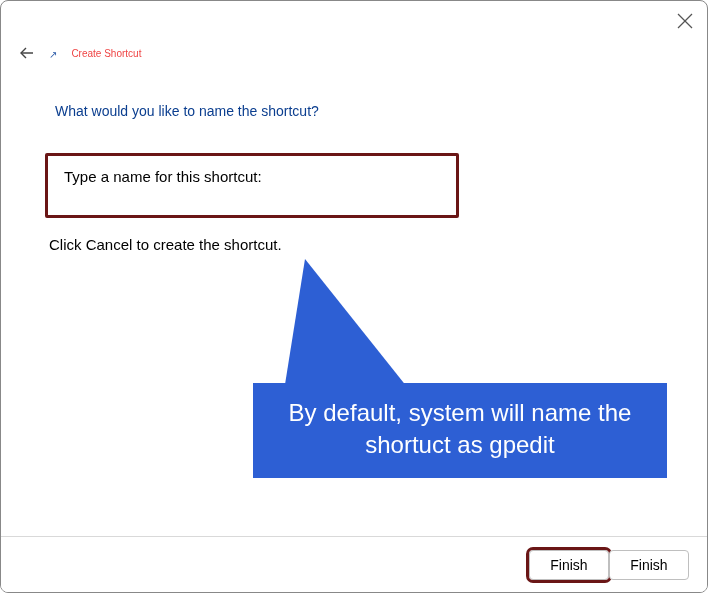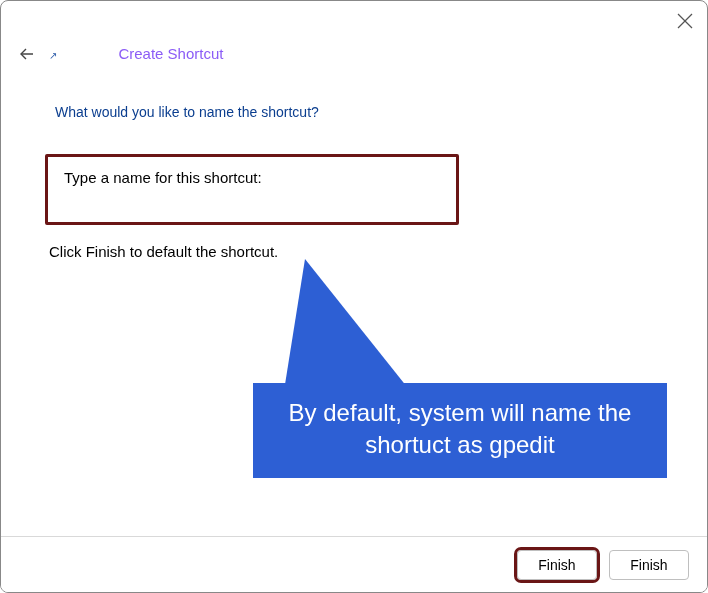--- a/index.html
+++ b/index.html
@@ -37,44 +37,42 @@
       color: #444;
     }
     .shortcut-glyph {
       font-size: 10px;
       color: #2b5aa8;
       line-height: 1;
       position: relative;
       top: 2px;
     }
     .header-title {
-      font-size: 15px;
-      color: #8b5cf6;
-      margin-left: 47px;
+      font-size: 10px;
+      color: #ef4444;
     }
     .content {
       padding: 34px 44px 0 44px;
     }
     .question {
       color: #0b3e8f;
       font-size: 14px;
       font-weight: 400;
       margin-bottom: 34px;
       margin-left: 10px;
     }
     .highlight-box {
       border: 3px solid #6a1616;
       border-radius: 2px;
       padding: 12px 16px 30px 16px;
       width: 414px;
     }
     .field-label {
       font-size: 15px;
       color: #000;
-      margin-bottom: 6px;
     }
     .name-input {
       width: 362px;
       height: 30px;
       border: 1px solid #bfbfbf;
       font-size: 15px;
       font-family: inherit;
       padding: 2px 8px;
       color: #000;
       outline: none;
@@ -117,21 +115,20 @@
     .footer {
       position: absolute;
       left: 0;
       right: 0;
       bottom: 0;
       height: 56px;
       border-top: 1px solid #d9d9d9;
       display: flex;
       justify-content: flex-end;
       align-items: center;
-      gap: 12px;
       padding-right: 18px;
       background: #fff;
     }
     .btn {
       min-width: 80px;
       height: 30px;
       font-size: 14px;
       font-family: inherit;
       border: 1px solid #bfbfbf;
       border-radius: 4px;
@@ -166,21 +163,21 @@
   <span class="header-title">Create Shortcut</span>
 </div>
 
 <div class="content">
   <div class="question">What would you like to name the shortcut?</div>
 
   <div class="highlight-box">
     <div class="field-label">Type a name for this shortcut:</div>
   </div>
 
-  <div class="hint">Click Finish to default the shortcut.</div>
+  <div class="hint">Click Cancel to create the shortcut.</div>
 </div>
 
 <div class="callout-wrap">
   <div class="callout-triangle"></div>
   <div class="callout-box">By default, system will name the shortuct as gpedit</div>
 </div>
 
 <div class="footer">
   <button class="btn btn-finish">Finish</button>
   <button class="btn">Finish</button>

